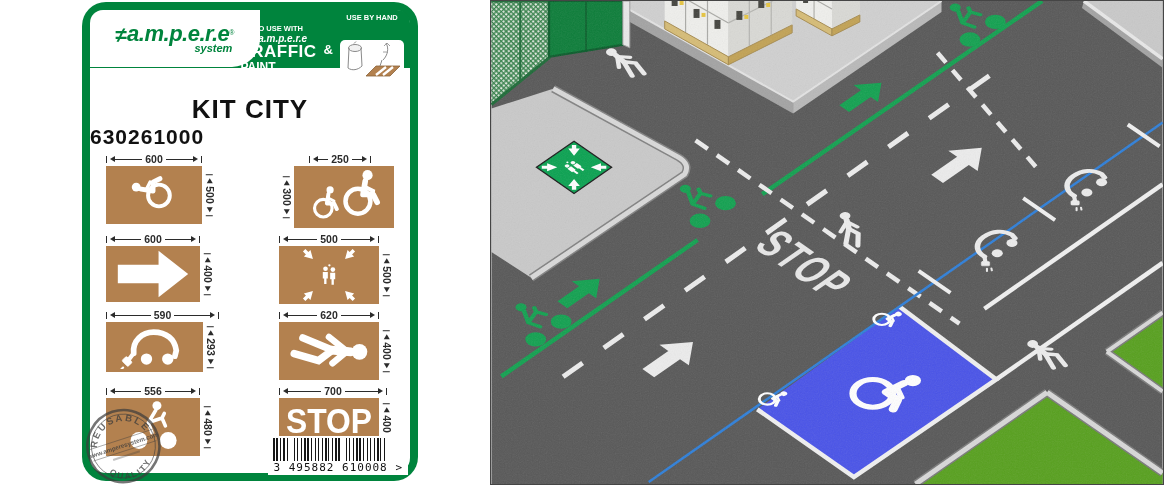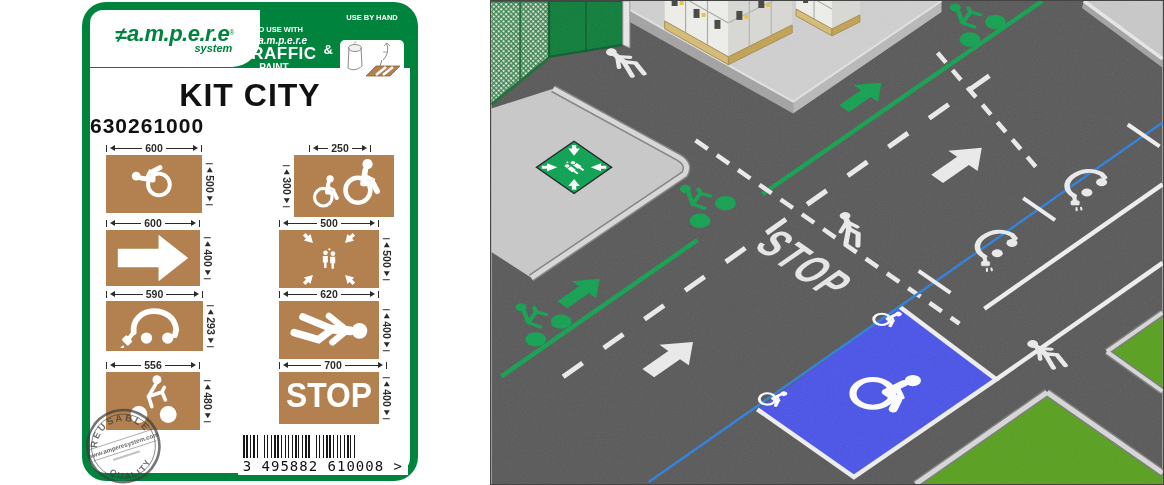--- a/index.html
+++ b/index.html
@@ -17,46 +17,46 @@
   .lg .gl{font-weight:bold;font-size:21px;font-style:normal;vertical-align:-1px}
   .lg .nm{font-style:italic;font-weight:bold;font-size:22px;letter-spacing:-.5px}
   .lg .rg{font-size:7px;vertical-align:super}
   .lg .sb{display:block;text-align:right;font-style:italic;font-weight:bold;font-size:11px;
           margin-top:-2px;padding-right:2px}
   .hr{position:absolute;right:6px;top:3px;display:flex;gap:7px;align-items:center;color:#fff}
   .tuw{text-align:center;line-height:1.1}
   .tuw .t1{font-size:7.5px;font-weight:bold;letter-spac ing:.3px}
   .tuw .t2{font-size:10px;font-weight:bold;font-style:italic}
   .tuw .t3{font-size:17px;font-weight:bold;letter-spacing:.5px;line-height:.95}
-  .tuw .t4{font-size:10px;font-weight:bold;text-align:center;margin-right:9px}
+  .tuw .t4{font-size:12px;font-weight:bold;text-align:left;margin-right:9px}
   .amp{font-size:13px;font-weight:bold}
   .ubh{text-align:center}
   .ubh .t1{font-size:7.5px;font-weight:bold;margin-bottom:18px}
   .sketch{width:64px;height:42px;background:#fff;border-radius:5px}
-  .ttl{font-size:32px;font-weight:bold;color:#111;text-align:center;margin-top:9px;letter-spacing:1px}
+  .ttl{font-size:26px;font-weight:bold;color:#111;text-align:center;margin-top:26px;letter-spacing:1px}
   .ref{font-size:21px;font-weight:bold;color:#111;letter-spacing:1px}
   .sgrid{display:grid;grid-template-columns:auto auto;justify-content:space-between;
-         padding:4px 16px 0 16px;}
+         padding:4px 16px 0 16px;row-gap:5px}
   .cell{display:flex;flex-direction:column}
   .rw{display:flex;align-items:center}
   .sbox{background:#b3814f;display:flex;align-items:center;justify-content:center;color:#fff}
   .dimh{display:flex;align-items:center;font-size:10.5px;font-weight:bold;color:#2b2b2b;margin-bottom:1px}
   .dimh .tk{width:1px;height:7px;background:#2b2b2b}
   .dimh .ln{flex:1;height:1px;background:#2b2b2b}
   .dimh .al{width:0;height:0;border:3px solid transparent;border-right:5px solid #2b2b2b}
   .dimh .ar{width:0;height:0;border:3px solid transparent;border-left:5px solid #2b2b2b}
   .dimh .nv{padding:0 3px}
   .vwrap{width:15px;display:flex;align-items:center;justify-content:center}
   .dimh.v{transform:rotate(90deg);margin-bottom:0}
   .stamp{position:absolute;left:-10px;top:392px;transform:rotate(-18deg);opacity:.88}
   .bcode{position:absolute;right:2px;bottom:-2px;background:#fff;padding:2px 5px 1px 5px;text-align:center}
   .bars{width:112px;height:23px;background:
      repeating-linear-gradient(90deg,#161616 0 1.6px,transparent 1.6px 3.1px,
        #161616 3.1px 4.5px,transparent 4.5px 7.2px,#161616 7.2px 8px,transparent 8px 10.4px)}
-  .bnum{font-family:"DejaVu Sans Mono",monospace;font-size:14px;color:#111;letter-spacing:1px;margin-top:0px}
+  .bnum{font-family:"DejaVu Sans Mono",monospace;font-size:11px;color:#111;letter-spacing:1px;margin-top:0px}
 
   
   .scene{position:absolute;left:490px;top:0;border:1px solid #454545;box-sizing:border-box}
 </style>
 </head>
 <body>
 
 <svg width="0" height="0" style="position:absolute" aria-hidden="true">
   <defs>
     <g id="sym-man" fill="currentColor" stroke="currentColor" stroke-linecap="round">
@@ -266,21 +266,21 @@
               <span class="nv">500</span>
               <span class="ln"></span>
                   <span class="ar"></span>
                   <span class="tk"></span>
             </div>
               </div>
           </div>
         </div>
 
         <div class="cell">
-          <div class="dimh" style="width:97px">
+          <div class="dimh" style="width:113px">
             <span class="tk"></span>
               <span class="al"></span>
               <span class="ln"></span>
             <span class="nv">590</span>
             <span class="ln"></span>
               <span class="ar"></span>
               <span class="tk"></span>
           </div>
           <div class="rw">
             <div class="sbox" style="width:97px;height:50px">

